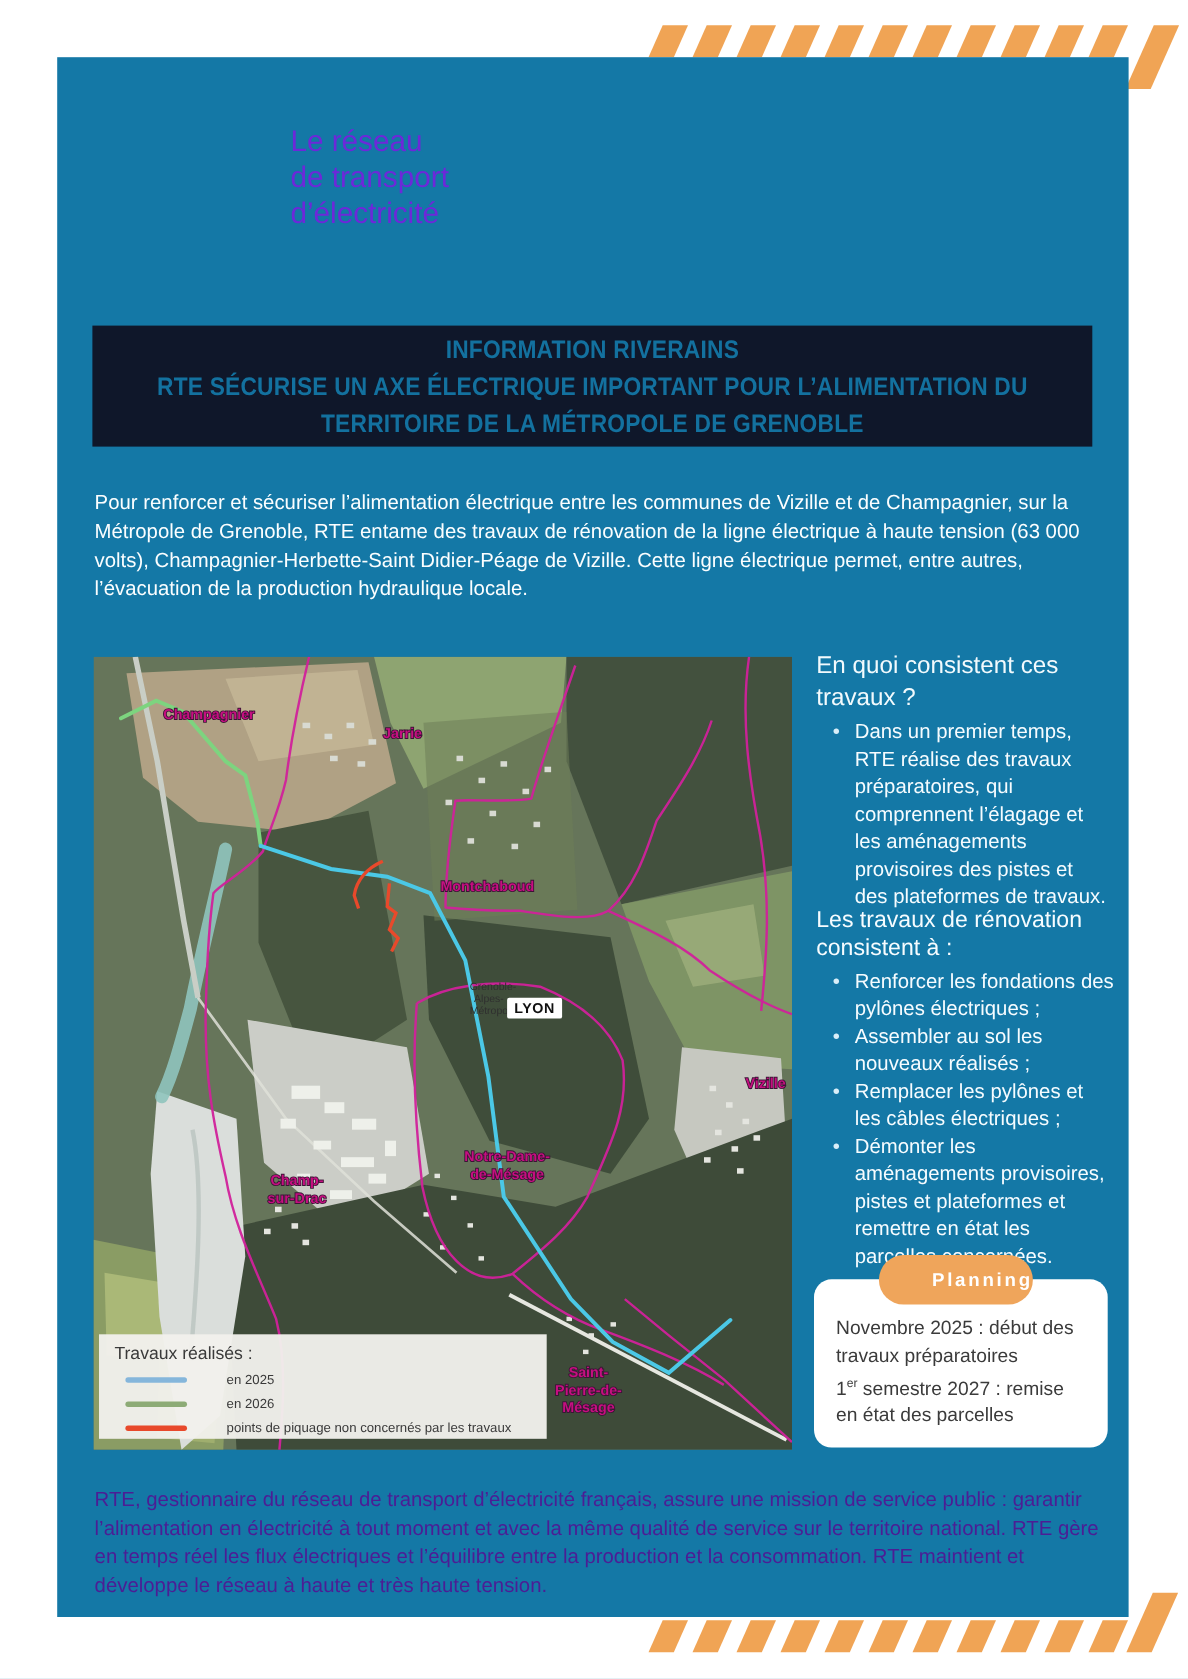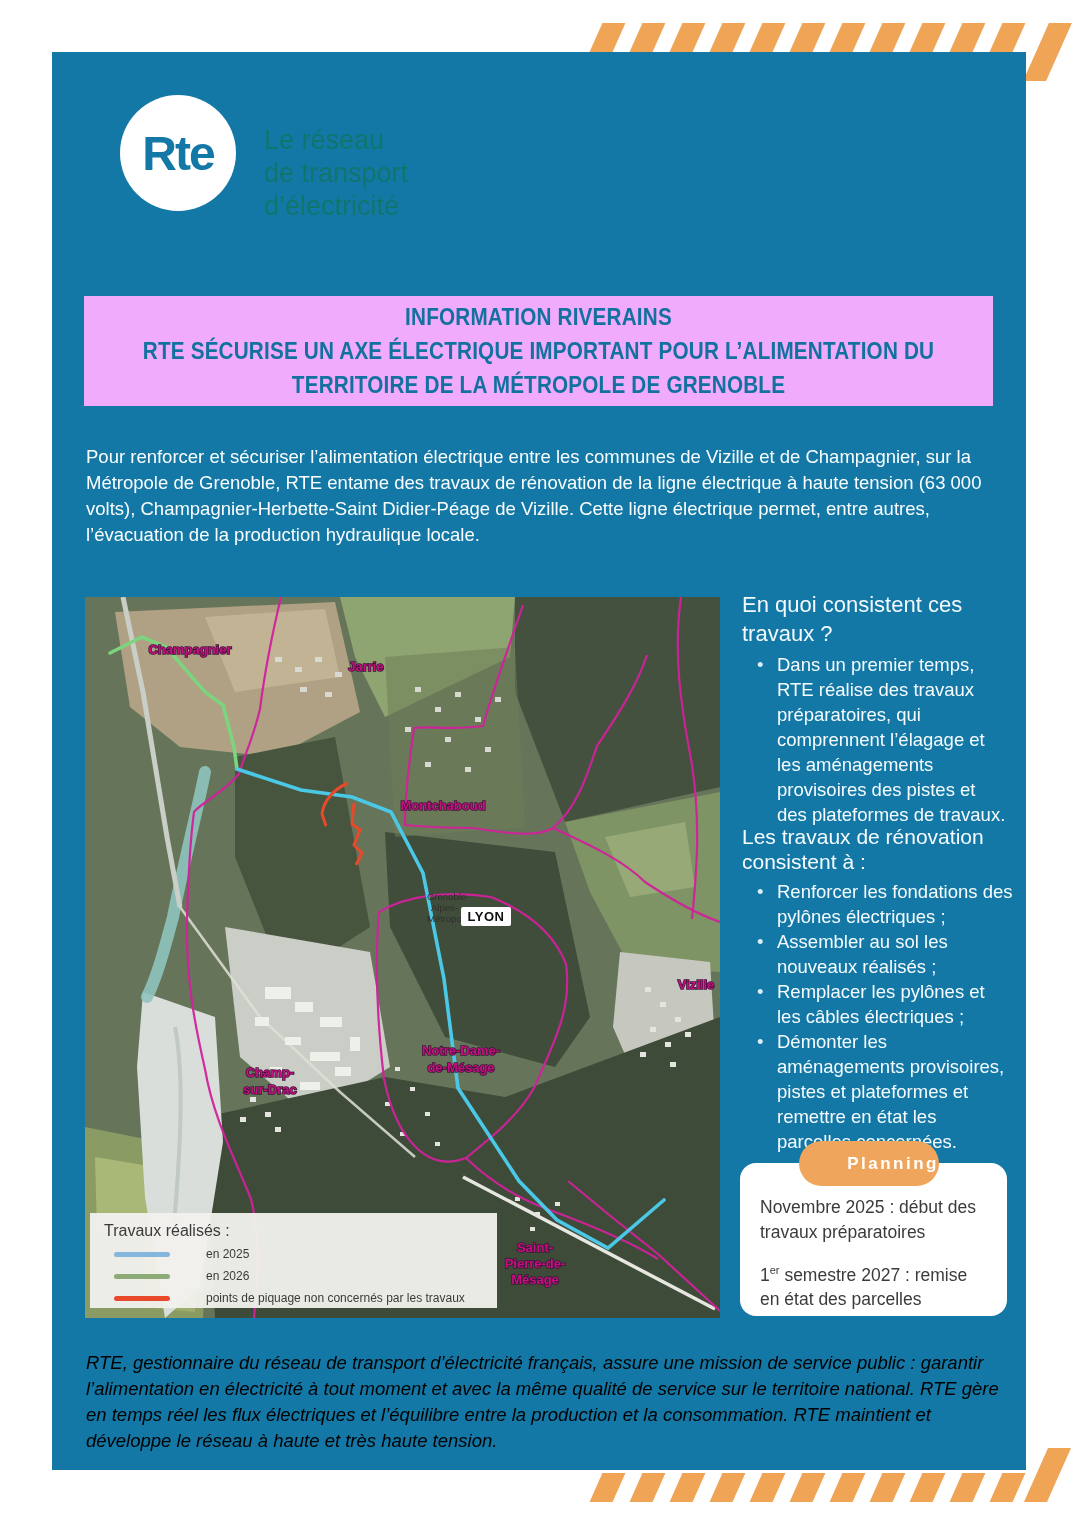--- a/index.html
+++ b/index.html
@@ -12,34 +12,34 @@
   .stripe{width:23px;height:29px;background:#f0a455;transform:skewX(-24deg);flex:none;}
   .stripes-top{left:596px;top:23px;align-items:flex-start;}
   .stripes-top .tall{height:58px;}
   .stripes-bottom{left:596px;top:1448px;height:54px;align-items:flex-end;}
   .stripes-bottom .tall{height:54px;}
 
   
   .logo-circle{position:absolute;left:120px;top:95px;width:116px;height:116px;border-radius:50%;
                background:#ffffff;display:flex;align-items:center;justify-content:center;}
   .logo-word{color:#1478a6;font-size:48px;font-weight:bold;letter-spacing:-2px;}
-  .tagline{position:absolute;left:264px;top:124px;color:#0f766e;font-size:27px;line-height:33px;}
+  .tagline{position:absolute;left:264px;top:112px;color:#6d28d9;font-size:27px;line-height:33px;}
   .tagline span{display:block;}
 
   
-  .title-banner{position:absolute;left:84px;top:296px;width:909px;height:110px;background:#f0abfc;
+  .title-banner{position:absolute;left:84px;top:296px;width:909px;height:110px;background:#0f172a;
                 display:flex;align-items:center;justify-content:center;text-align:center;}
   .tb-inner{width:100%;transform:scaleX(.9);transform-origin:center;color:#13719f;
             font-weight:bold;font-size:23px;line-height:34px;letter-spacing:.2px;}
 
   
   .intro{position:absolute;left:86px;top:444px;width:921px;margin:0;color:#fbfeff;
          font-size:18.5px;line-height:26px;}
-  .footer-par{position:absolute;left:86px;top:1350px;width:926px;margin:0;color:#000000;
-              font-size:18.5px;line-height:26px;font-style:italic;}
+  .footer-par{position:absolute;left:86px;top:1350px;width:926px;margin:0;color:#4c1d95;
+              font-size:18.5px;line-height:26px;}
 
   
   .map-wrap{position:absolute;left:85px;top:597px;width:635px;height:721px;}
   .map-wrap svg{display:block;}
   .maplabel{font-family:"Liberation Sans","DejaVu Sans",sans-serif;font-size:13px;font-weight:bold;
             fill:#c60f81;stroke:#3b1535;stroke-width:1.6px;paint-order:stroke;}
   .metrolabel{font-family:"Liberation Sans","DejaVu Sans",sans-serif;font-size:9.5px;fill:#2f2f2f;}
   .lyonlabel{font-family:"Liberation Sans","DejaVu Sans",sans-serif;font-size:13px;font-weight:bold;
              fill:#101010;letter-spacing:.5px;}
 
@@ -61,21 +61,21 @@
   .works-subheading{position:absolute;left:742px;top:824px;width:262px;color:#f6fcff;
                     font-size:21px;line-height:25px;}
   .bullets-2{left:757px;top:879px;width:256px;}
   .bullet-item{display:flex;}
   .dot{flex:none;width:20px;color:#d9eef8;}
 
   
   .planning-card{position:absolute;left:740px;top:1163px;width:267px;height:153px;background:#ffffff;
                  border-radius:16px;box-sizing:border-box;padding:32px 16px 10px 20px;z-index:1;}
   .planning-card p{margin:0;color:#3b3b3b;font-size:17.5px;line-height:24.5px;}
-  .planning-card p + p{margin-top:14px;}
+  .planning-card p + p{margin-top:2px;}
   .planning-card sup{font-size:11px;}
   .planning-badge{position:absolute;left:799px;top:1141px;width:140px;height:45px;border-radius:23px;
                   background:#efa55b;color:#ffffff;font-size:17px;font-weight:bold;letter-spacing:2.5px;
                   text-align:right;line-height:45px;z-index:2;}
 </style>
 </head>
 <body>
 
 <div class="page">
 
@@ -89,23 +89,20 @@
     <div class="stripe"></div>
     <div class="stripe"></div>
     <div class="stripe"></div>
     <div class="stripe"></div>
     <div class="stripe"></div>
     <div class="stripe tall"></div>
   </div>
 
   <div class="panel"></div>
 
-  <div class="logo-circle">
-    <span class="logo-word">Rte</span>
-  </div>
   <div class="tagline">
     <span>Le réseau</span>
     <span>de transport</span>
     <span>d’électricité</span>
   </div>
 
   <div class="title-banner">
     <div class="tb-inner">
       <div>INFORMATION RIVERAINS</div>
       <div>RTE SÉCURISE UN AXE ÉLECTRIQUE IMPORTANT POUR L’ALIMENTATION DU</div>

